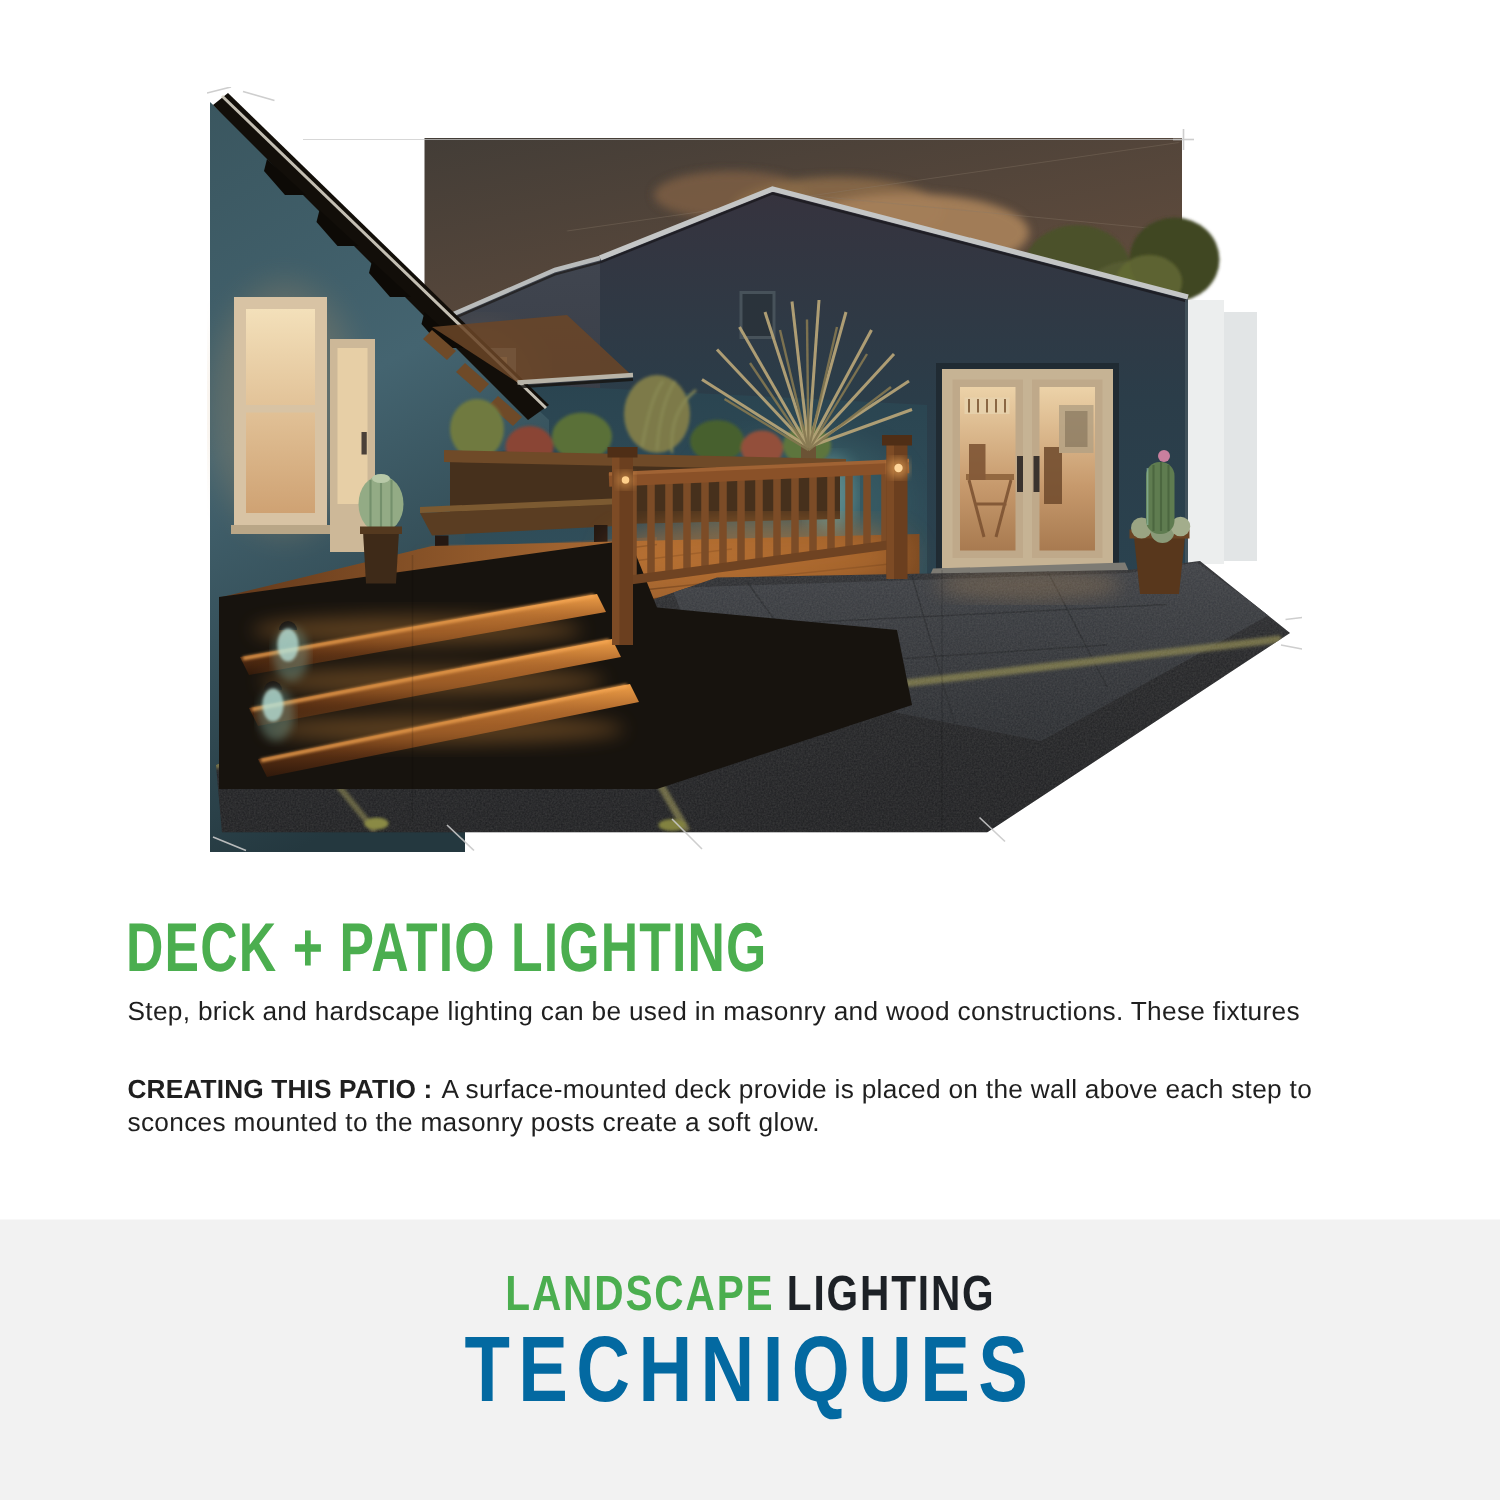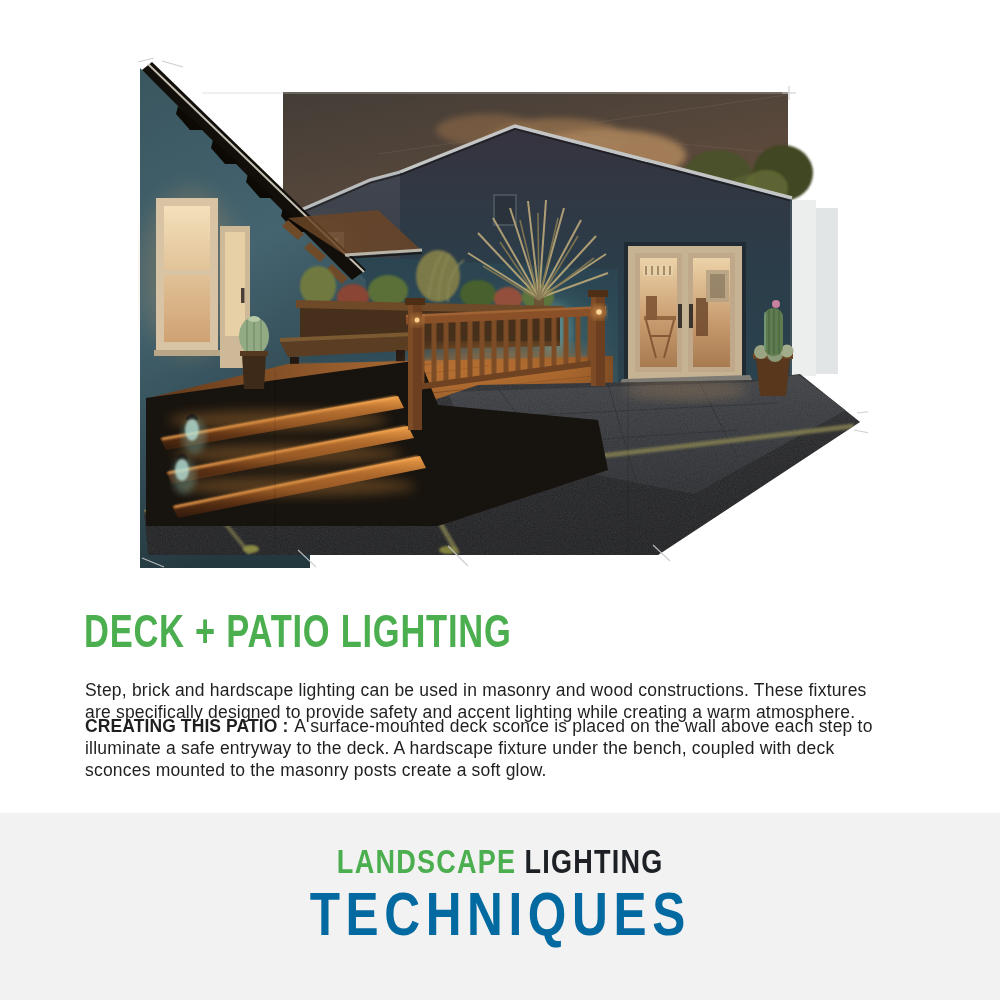--- a/index.html
+++ b/index.html
@@ -7,21 +7,21 @@
         font-family:"Liberation Sans",sans-serif;}
   
   .render{position:absolute;left:138px;top:58px;width:730px;height:510px;}
   
   .headline{position:absolute;left:84px;top:608px;color:#4bae4f;font-weight:bold;
             font-size:46px;line-height:1;letter-spacing:1px;white-space:nowrap;text-align:center;}
   .cond{display:inline-block;transform:scaleX(.75);transform-origin:left center;}
   .para{position:absolute;left:85px;color:#1f1f1f;font-size:17.5px;line-height:22px;
         letter-spacing:.2px;}
   .para .line{white-space:nowrap;}
-  .p1{top:663px;margin-top:16px;}
+  .p1{top:663px;}
   .p2{top:715px;}
   .lead{font-weight:bold;padding-right:6px;letter-spacing:.1px;}
   
   .footer{position:absolute;left:0;top:813px;width:1000px;height:187px;background:#f2f2f2;
           text-align:center;}
   .f-line1{margin-top:31px;font-size:33px;line-height:1.1;font-weight:bold;white-space:nowrap;}
   .f-line1 .condc{display:inline-block;transform:scaleX(.82);transform-origin:center;}
   .f-land{color:#4bae4f;letter-spacing:1.5px;}
   .f-light{color:#1d2126;letter-spacing:1.5px;margin-left:10px;}
   .f-line2{margin-top:1px;font-size:62px;line-height:1.05;font-weight:bold;color:#0369a1;
@@ -423,28 +423,26 @@
         <line x1="4" y1="500" x2="26" y2="509"></line>
     </g>
   </svg>
 
   <div class="headline">
     <span class="cond">DECK + PATIO LIGHTING</span>
   </div>
 
   <div class="para p1">
     <div class="line">Step, brick and hardscape lighting can be used in masonry and wood constructions. These fixtures</div>
-    <div class="line">are specifically designed to provide safety and accent lighting while creating a warm atmosphere.</div>
   </div>
 
   <div class="para p2">
     <div class="line">
-      <span class="lead">CREATING THIS PATIO :</span><span>A surface-mounted deck sconce is placed on the wall above each step to</span>
+      <span class="lead">CREATING THIS PATIO :</span><span>A surface-mounted deck provide is placed on the wall above each step to</span>
     </div>
-    <div class="line">illuminate a safe entryway to the deck. A hardscape fixture under the bench, coupled with deck</div>
     <div class="line">sconces mounted to the masonry posts create a soft glow.</div>
   </div>
 
   <div class="footer">
     <div class="f-line1">
       <span class="condc"><span class="f-land">LANDSCAPE</span><span class="f-light">LIGHTING</span></span>
     </div>
     <div class="f-line2">
       <span class="condc">TECHNIQUES</span>
     </div>

